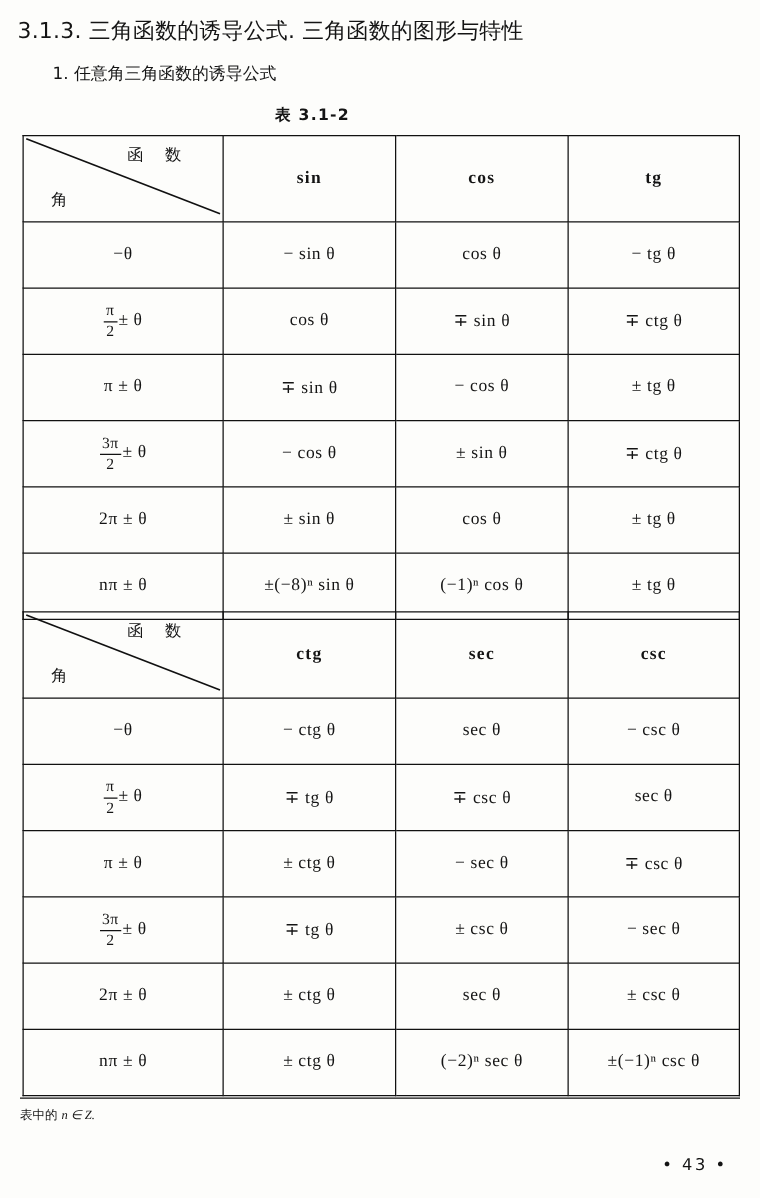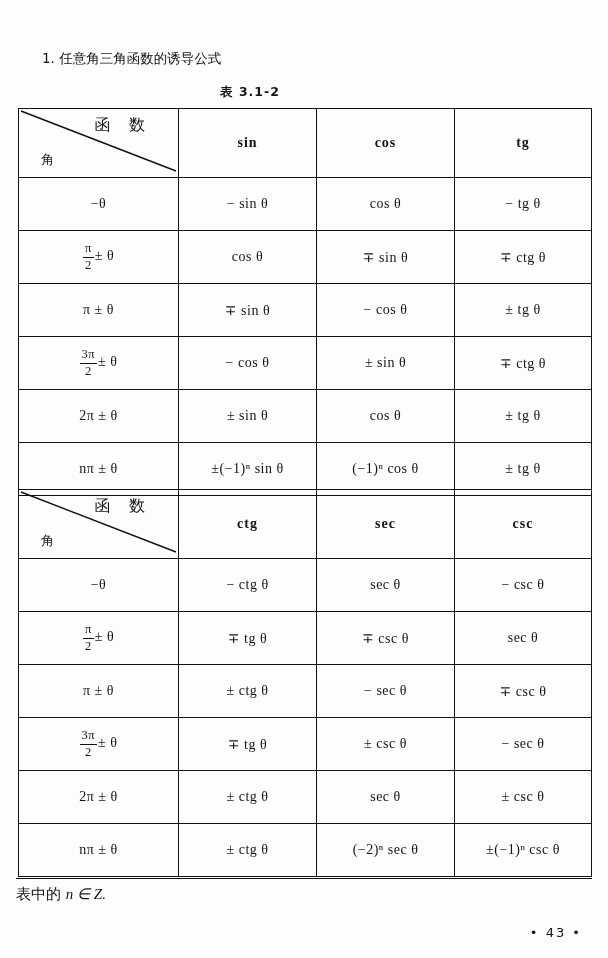--- a/index.html
+++ b/index.html
@@ -86,22 +86,22 @@
   }
   .hdr-diag svg {
     display: block;
     width: 100%;
     height: 100%;
   }
   .hdr-fn {
     position: absolute;
     top: 6px;
     right: 26px;
-    font-family: Liberation Sans, sans-serif;
-    font-size: 16px;
+    font-family: Liberation Serif, serif;
+    font-size: 13px;
     letter-spacing: 7px;
   }
   .hdr-ang {
     position: absolute;
     bottom: 8px;
     left: 22px;
     font-family: "DejaVu Sans", sans-serif;
     font-size: 13px;
   }
   .hdr-name {
@@ -133,21 +133,21 @@
     padding: 0 2px 1px 2px;
   }
   .frac .den {
     display: block;
     padding: 1px 2px 0 2px;
   }
   .note {
     position: absolute;
     left: 16px;
     top: 885px;
-    font-size: 15px;
+    font-size: 10px;
     font-family: "DejaVu Sans", sans-serif;
   }
   .note .ital {
     font-family: "Liberation Serif", serif;
     font-style: italic;
   }
   .pagenum {
     position: absolute;
     right: 26px;
     top: 925px;
@@ -162,20 +162,21 @@
     width: 576px;
     height: 1.4px;
     background: #111;
   }
 </style>
 </head>
 <body>
 
 <div class="page">
 
+  <div class="section-title">3.1.3. 三角函数的诱导公式. 三角函数的图形与特性</div>
   <div class="subsection-title">1. 任意角三角函数的诱导公式</div>
   <div class="table-caption">表  3.1-2</div>
 
   <table class="tbl" id="table-top">
     <colgroup>
         <col class="c0">
         <col class="c1">
         <col class="c2">
         <col class="c3">
       </colgroup>
@@ -235,21 +236,21 @@
 
       <tr>
         <td class="row-cell arg-cell">2π ± θ</td>
         <td class="row-cell">± sin θ</td>
         <td class="row-cell">cos θ</td>
         <td class="row-cell">± tg θ</td>
       </tr>
 
       <tr>
         <td class="row-cell arg-cell">nπ ± θ</td>
-        <td class="row-cell">±(−1)ⁿ sin θ</td>
+        <td class="row-cell">±(−8)ⁿ sin θ</td>
         <td class="row-cell">(−1)ⁿ cos θ</td>
         <td class="row-cell">± tg θ</td>
       </tr>
     </tbody>
   </table>
 
   <table class="tbl" id="table-bottom">
     <colgroup>
         <col class="c0">
         <col class="c1">

